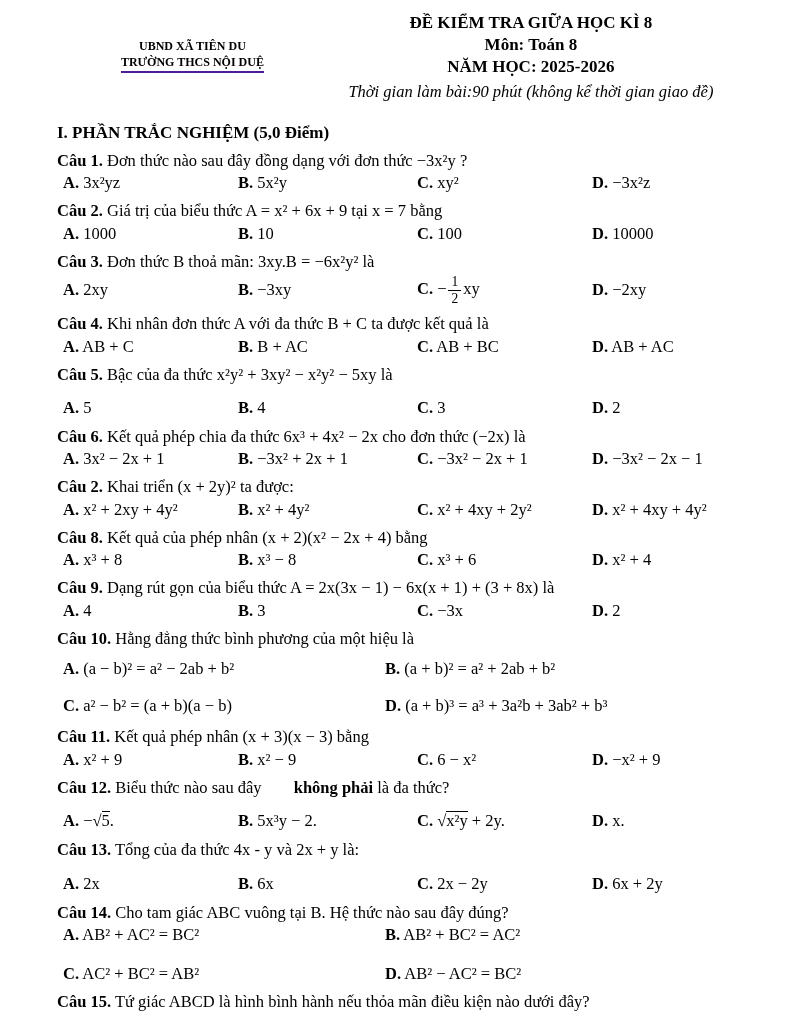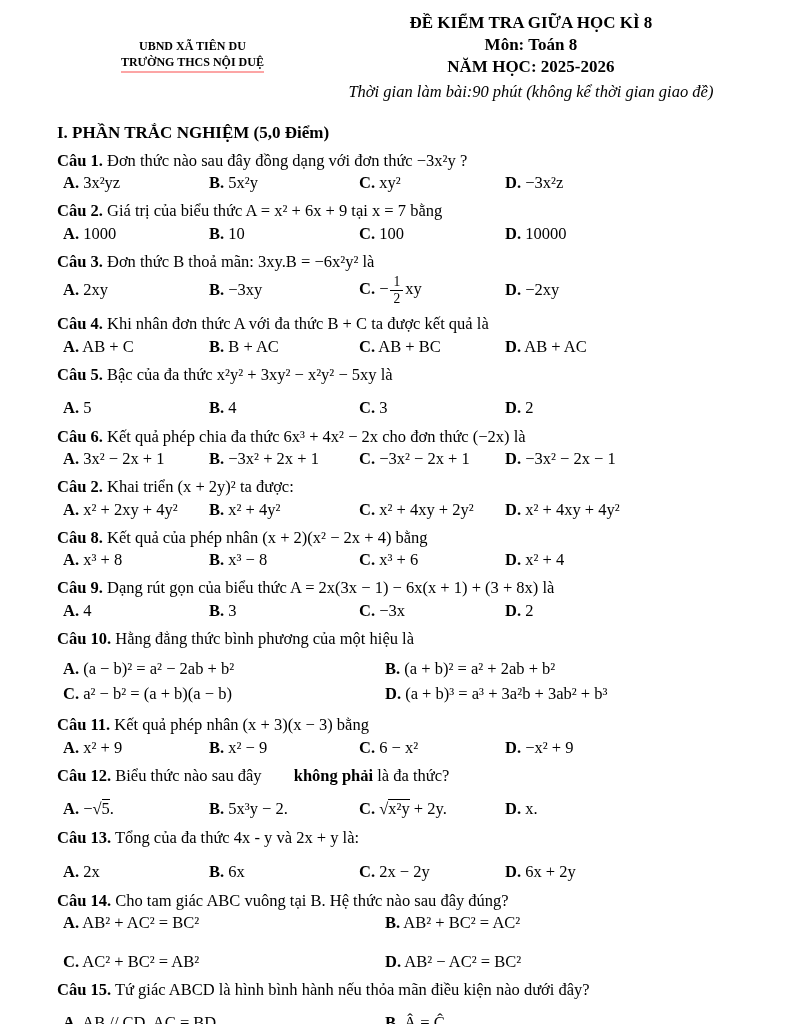--- a/index.html
+++ b/index.html
@@ -1,30 +1,30 @@
 <!DOCTYPE html>
 <html><head>
 <meta charset="utf-8">
 <style>
   html,body{margin:0;padding:0;width:792px;height:1024px;overflow:hidden;background:#ffffff;}
   body{font-family:"Liberation Serif","DejaVu Serif",serif;color:#000;font-size:16.5px;}
   .page{padding:12px 58px 0 57px;}
   .header{display:flex;}
   .header-left{width:40%;text-align:center;font-weight:bold;font-size:12px;line-height:1.3;margin-top:27px;}
   .header-right{width:60%;text-align:center;font-weight:bold;font-size:17px;line-height:1.3;}
-  .school-underline{display:inline-block;border-bottom:2px solid #fca5a5;padding-bottom:1px;}
+  .school-underline{display:inline-block;border-bottom:2px solid #4c1d95;padding-bottom:1px;}
   .time-note{font-weight:normal;font-style:italic;font-size:16.5px;margin-top:3px;}
   .section-title{font-weight:bold;margin:20px 0 2px;font-size:17px;}
   .q-line{margin:7px 0 2px;line-height:1.3;}
   .q-label{font-weight:bold;}
   .options{display:grid;margin:2px 0 4px;padding-left:6px;align-items:center;}
-  .cols4{grid-template-columns:146px 150px 146px 1fr;}
+  .cols4{grid-template-columns:146px 150px 146px 1fr;gap:29px;}
   .cols2{grid-template-columns:322px 1fr;row-gap:19px;}
   .options.spaced{margin-top:13px;margin-bottom:8px;}
-  .options.wide{row-gap:5px;margin-top:10px;margin-bottom:10px;}
+  .options.wide{row-gap:17px;margin-top:10px;margin-bottom:10px;}
   .opt-key{font-weight:bold;}
   .i{}
   .b{font-weight:bold;padding-left:28px;}
   .ov{display:inline-block;border-top:1px solid #000;line-height:1.15;}
   .frac{display:inline-flex;flex-direction:column;align-items:center;vertical-align:middle;font-size:0.82em;line-height:1.15;margin:0 2px;}
   .frac .fr-num{border-bottom:1px solid #000;padding:0 3px;}
   .frac .fr-den{padding:0 3px;}
 </style>
 </head>
 <body>

